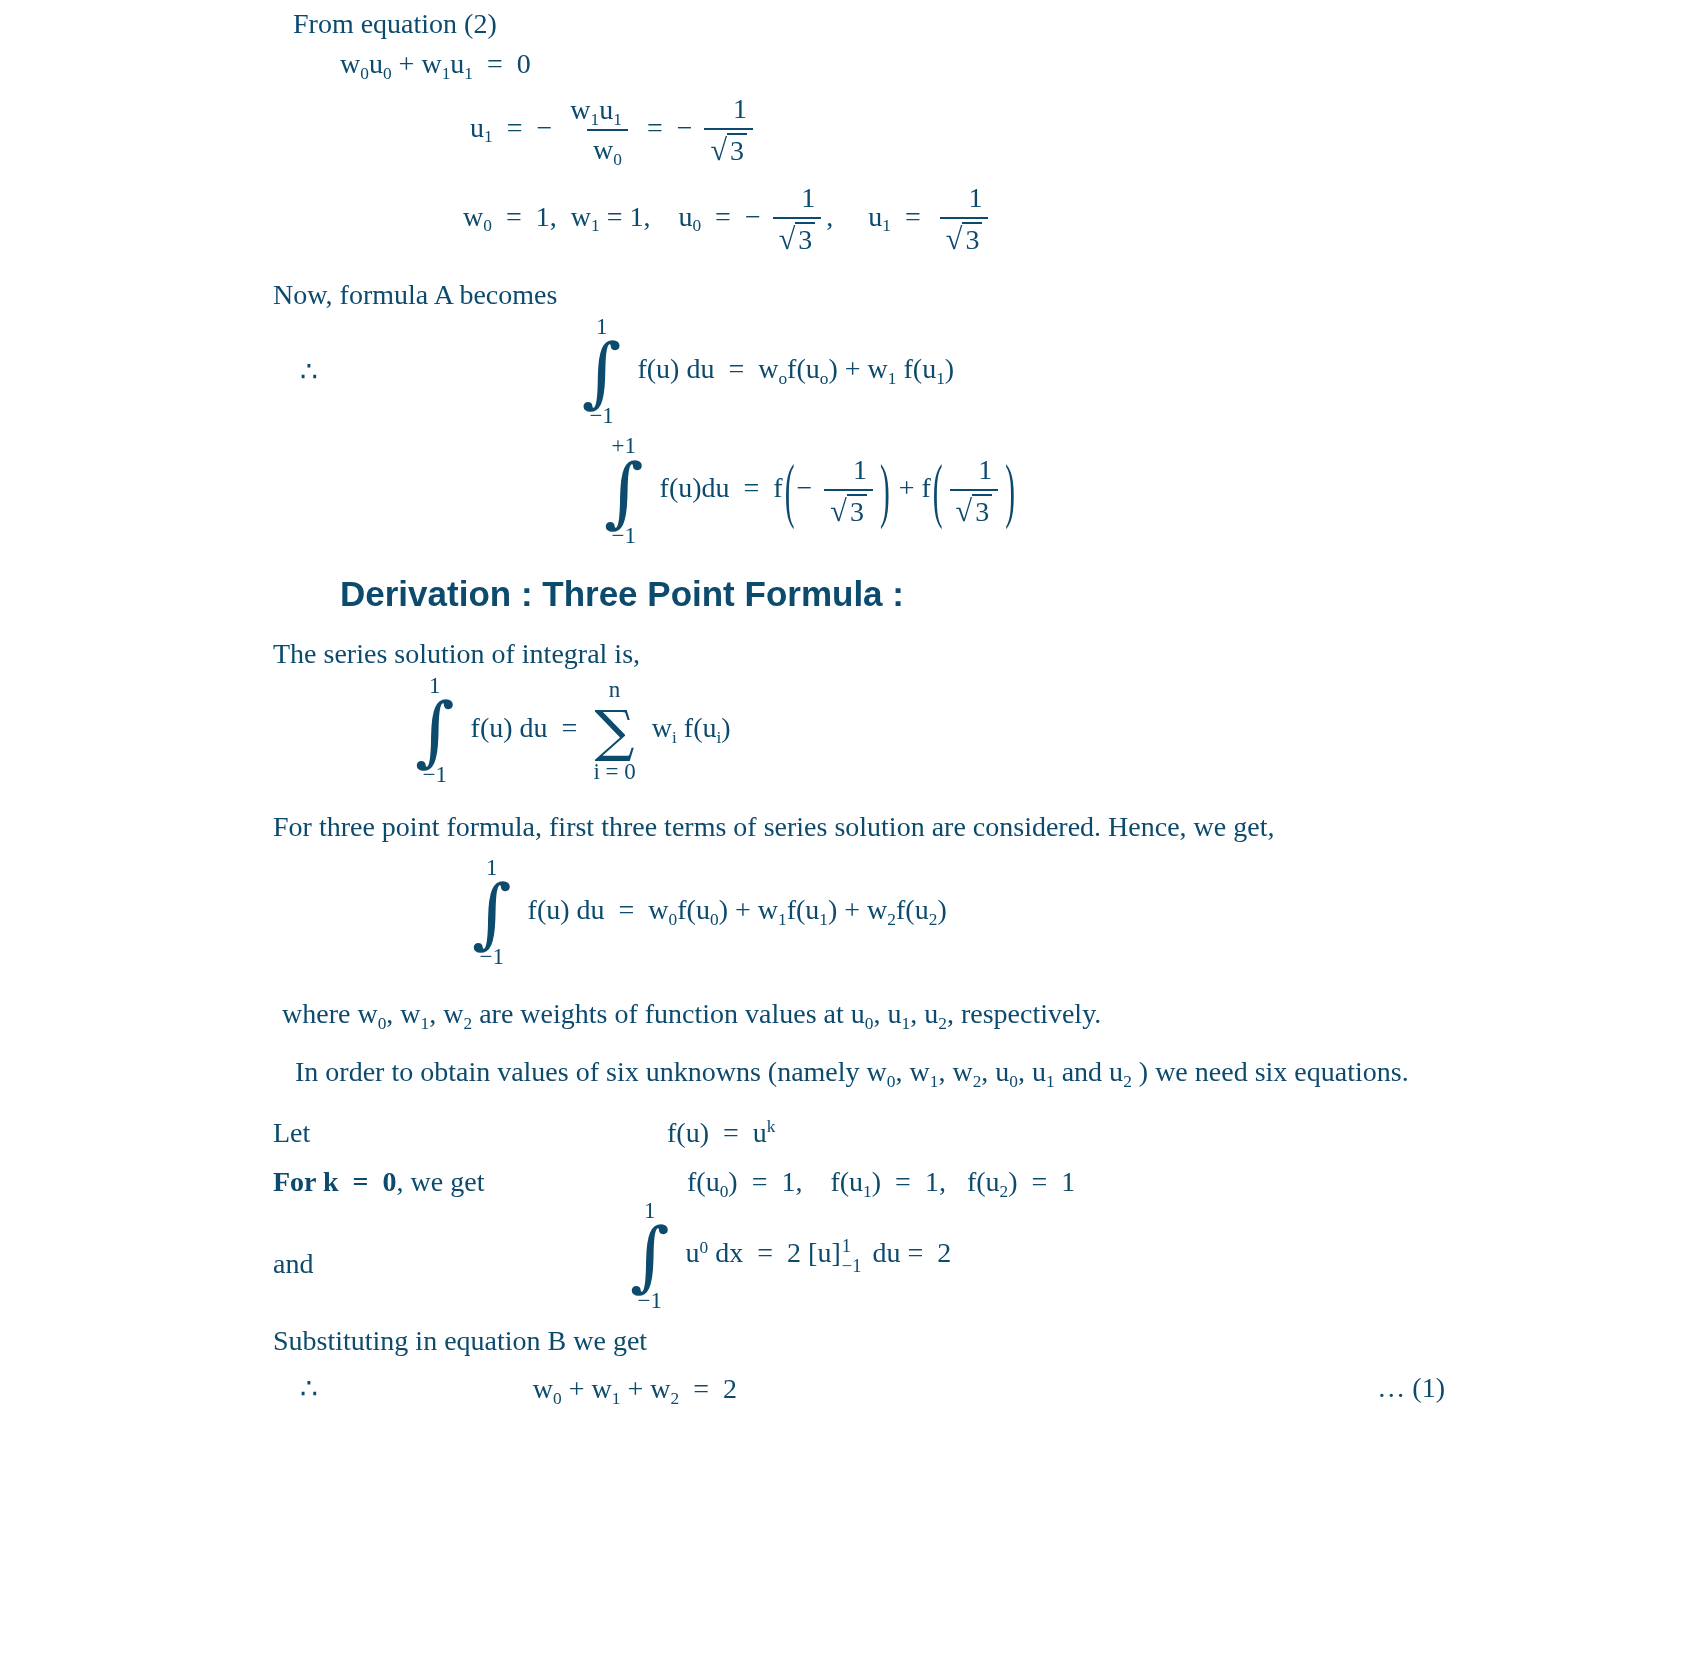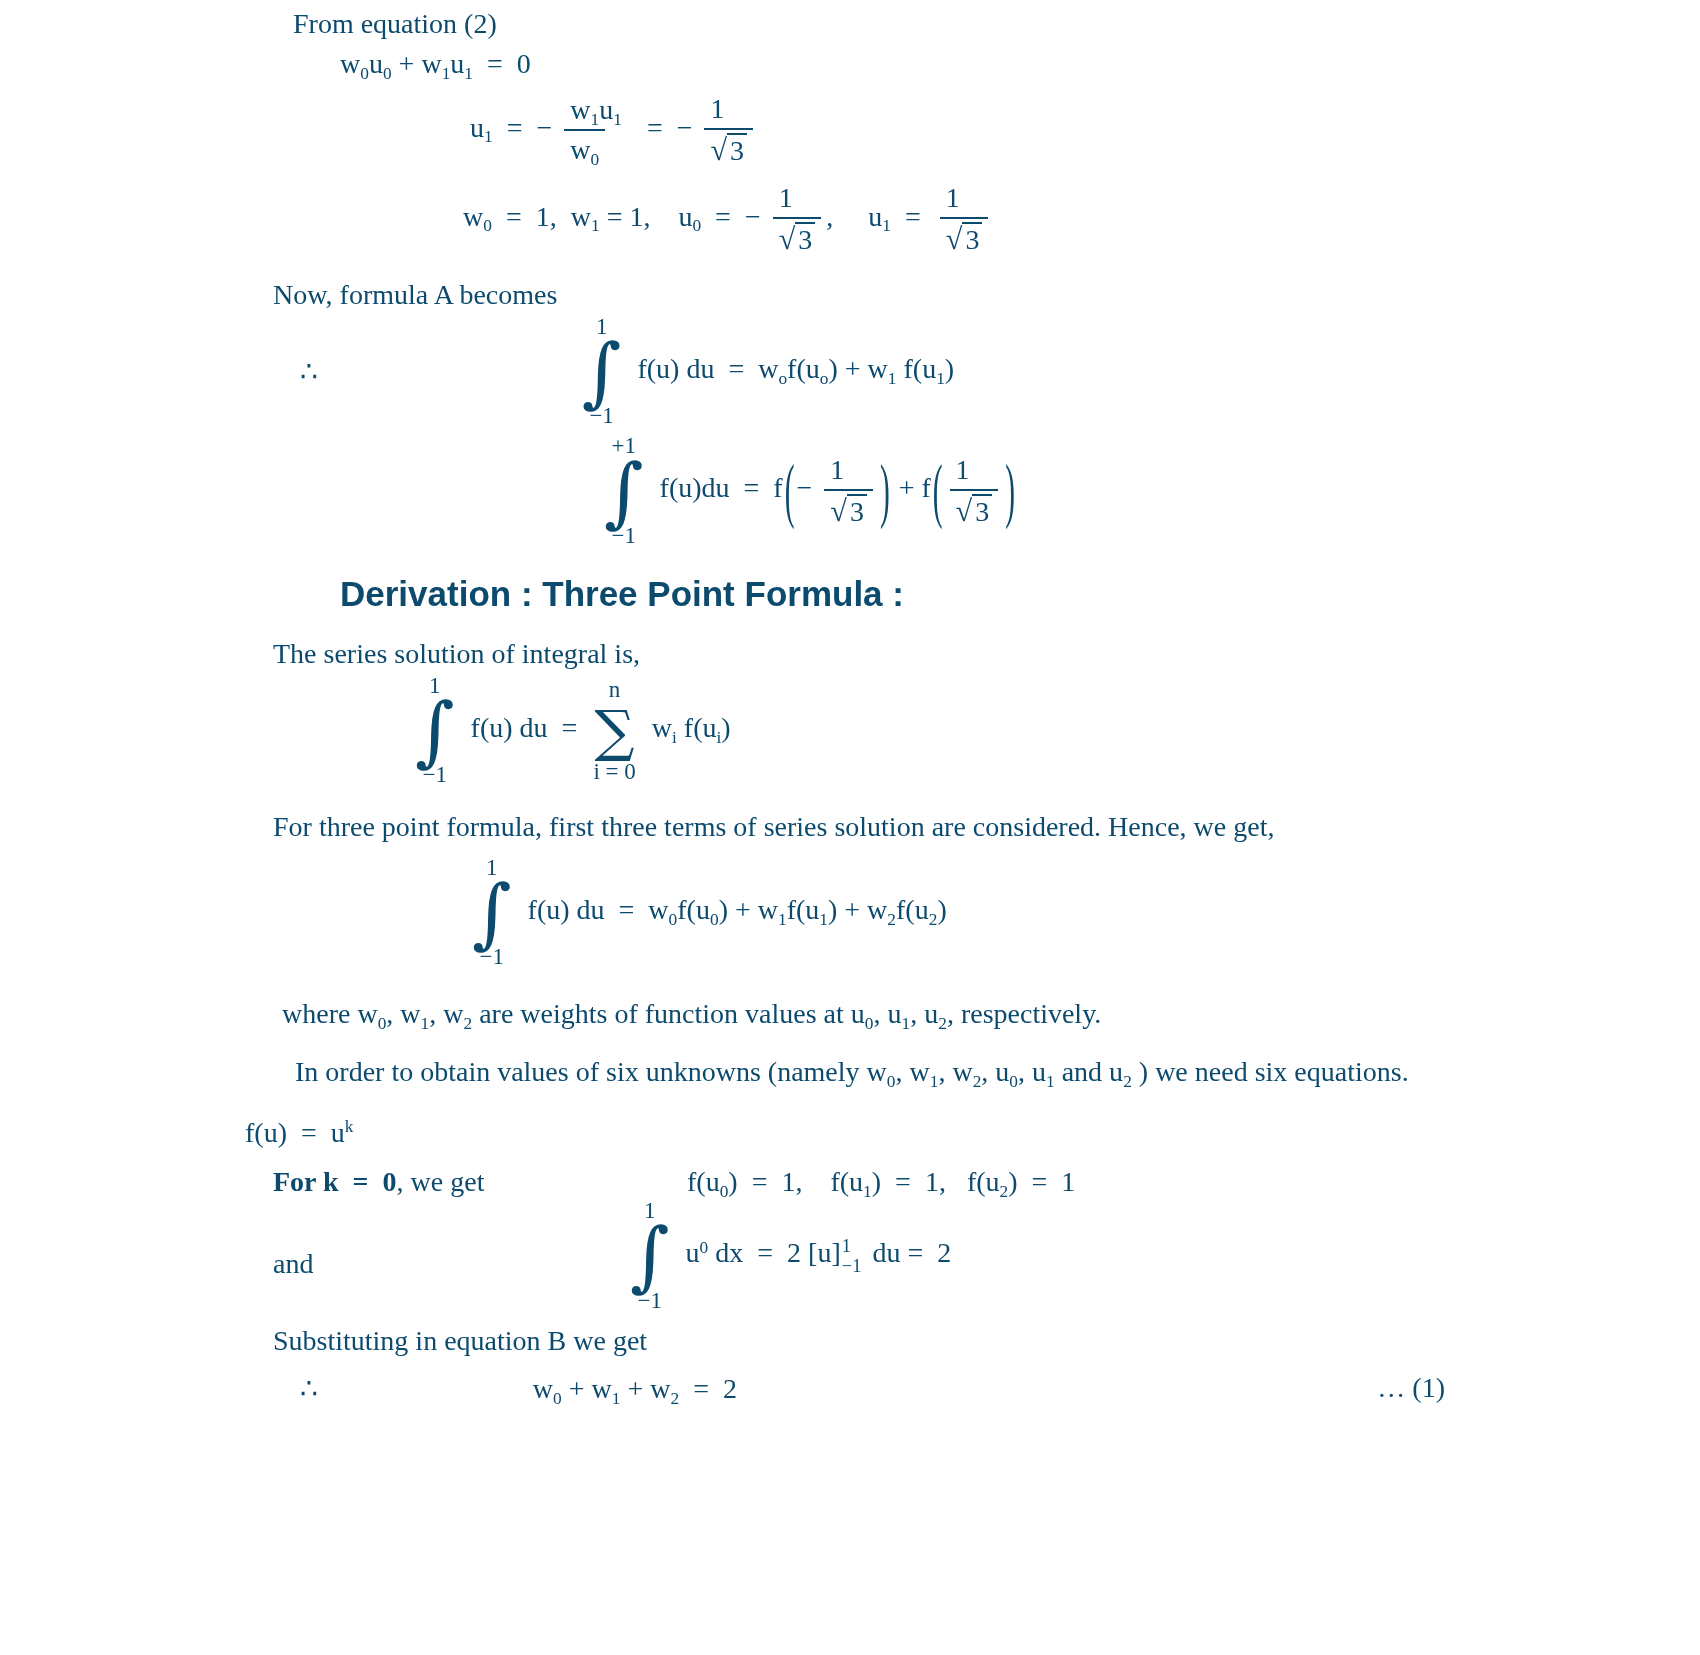--- a/index.html
+++ b/index.html
@@ -23,21 +23,21 @@
     font-weight:bold;
     font-size:35px;
     margin:0;
   }
   .eq-line{display:flex;align-items:center;}
   .eq{display:inline-block;white-space:nowrap;line-height:1.25;}
   .eq .bold{font-weight:bold;}
   sub{font-size:0.62em;vertical-align:-0.32em;line-height:0;}
   sup{font-size:0.62em;vertical-align:0.55em;line-height:0;}
   
-  .frac{display:inline-flex;flex-direction:column;align-items:flex-start;vertical-align:middle;margin:0 5px;}
+  .frac{display:inline-flex;flex-direction:column;align-items:flex-end;vertical-align:middle;margin:0 5px;}
   .fnum{display:block;padding:0 6px 3px;text-align:center;line-height:1.15;}
   .fden{display:block;border-top:2px solid currentColor;padding:3px 6px 0;text-align:center;line-height:1.15;}
   
   .sqrt{white-space:nowrap;}
   .rad{font-size:1.08em;}
   .radicand{border-top:2px solid currentColor;padding:0 3px;}
   
   .bigop{display:inline-flex;flex-direction:column;align-items:center;vertical-align:middle;margin:0 16px 0 2px;}
   .bigop .lim{font-size:23px;line-height:1.05;}
   .bigop .up{margin-bottom:3px;}
@@ -154,20 +154,21 @@
           <span class="glyph">∫</span>
           <span class="lim lo">−1</span>
         </span><span>f(u) du&nbsp; =&nbsp; w</span><sub>0</sub><span>f(u</span><sub>0</sub><span>) + w</span><sub>1</sub><span>f(u</span><sub>1</sub><span>) + w</span><sub>2</sub><span>f(u</span><sub>2</sub><span>)</span></span>
   </div>
 
   <p class="para b-where"><span>where w</span><sub>0</sub><span>, w</span><sub>1</sub><span>, w</span><sub>2</sub><span> are weights of function values at u</span><sub>0</sub><span>, u</span><sub>1</sub><span>, u</span><sub>2</sub><span>, respectively.</span></p>
 
   <p class="para hang b-inorder"><span>In order to obtain values of six unknowns (namely w</span><sub>0</sub><span>, w</span><sub>1</sub><span>, w</span><sub>2</sub><span>, u</span><sub>0</sub><span>, u</span><sub>1</sub><span> and u</span><sub>2</sub><span> ) we need six equations.</span></p>
 
   <div class="eq-line b-let">
+    <span class="eq label-col"><span>Let</span></span>
     <span class="eq"><span>f(u)&nbsp; =&nbsp; u</span><sup>k</sup></span>
   </div>
 
   <div class="eq-line b-fork">
     <span class="eq label-col"><span class="bold">For k&nbsp; =&nbsp; 0</span><span>, we get</span></span>
     <span class="eq"><span>f(u</span><sub>0</sub><span>)&nbsp; =&nbsp; 1,&nbsp;&nbsp;&nbsp; f(u</span><sub>1</sub><span>)&nbsp; =&nbsp; 1,&nbsp;&nbsp; f(u</span><sub>2</sub><span>)&nbsp; =&nbsp; 1</span></span>
   </div>
 
   <div class="eq-line b-and">
     <span class="eq label-col-and"><span>and</span></span>

